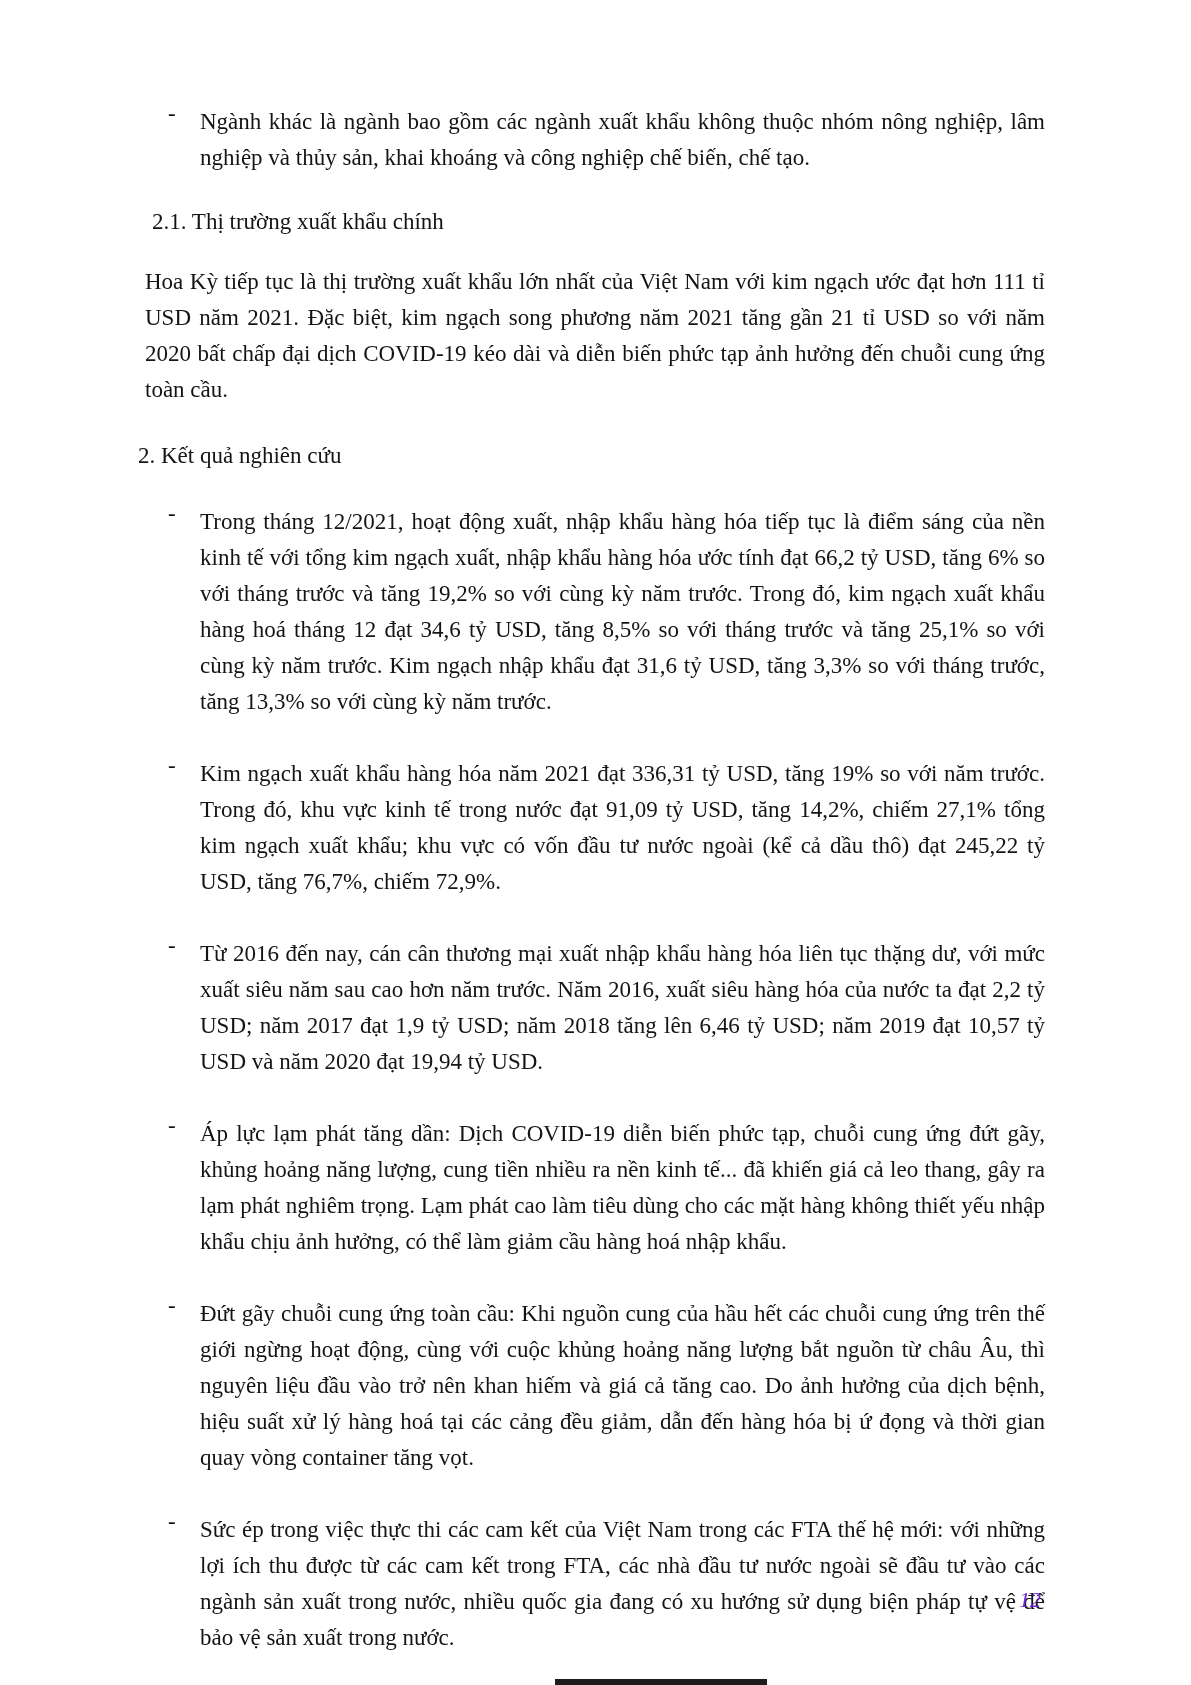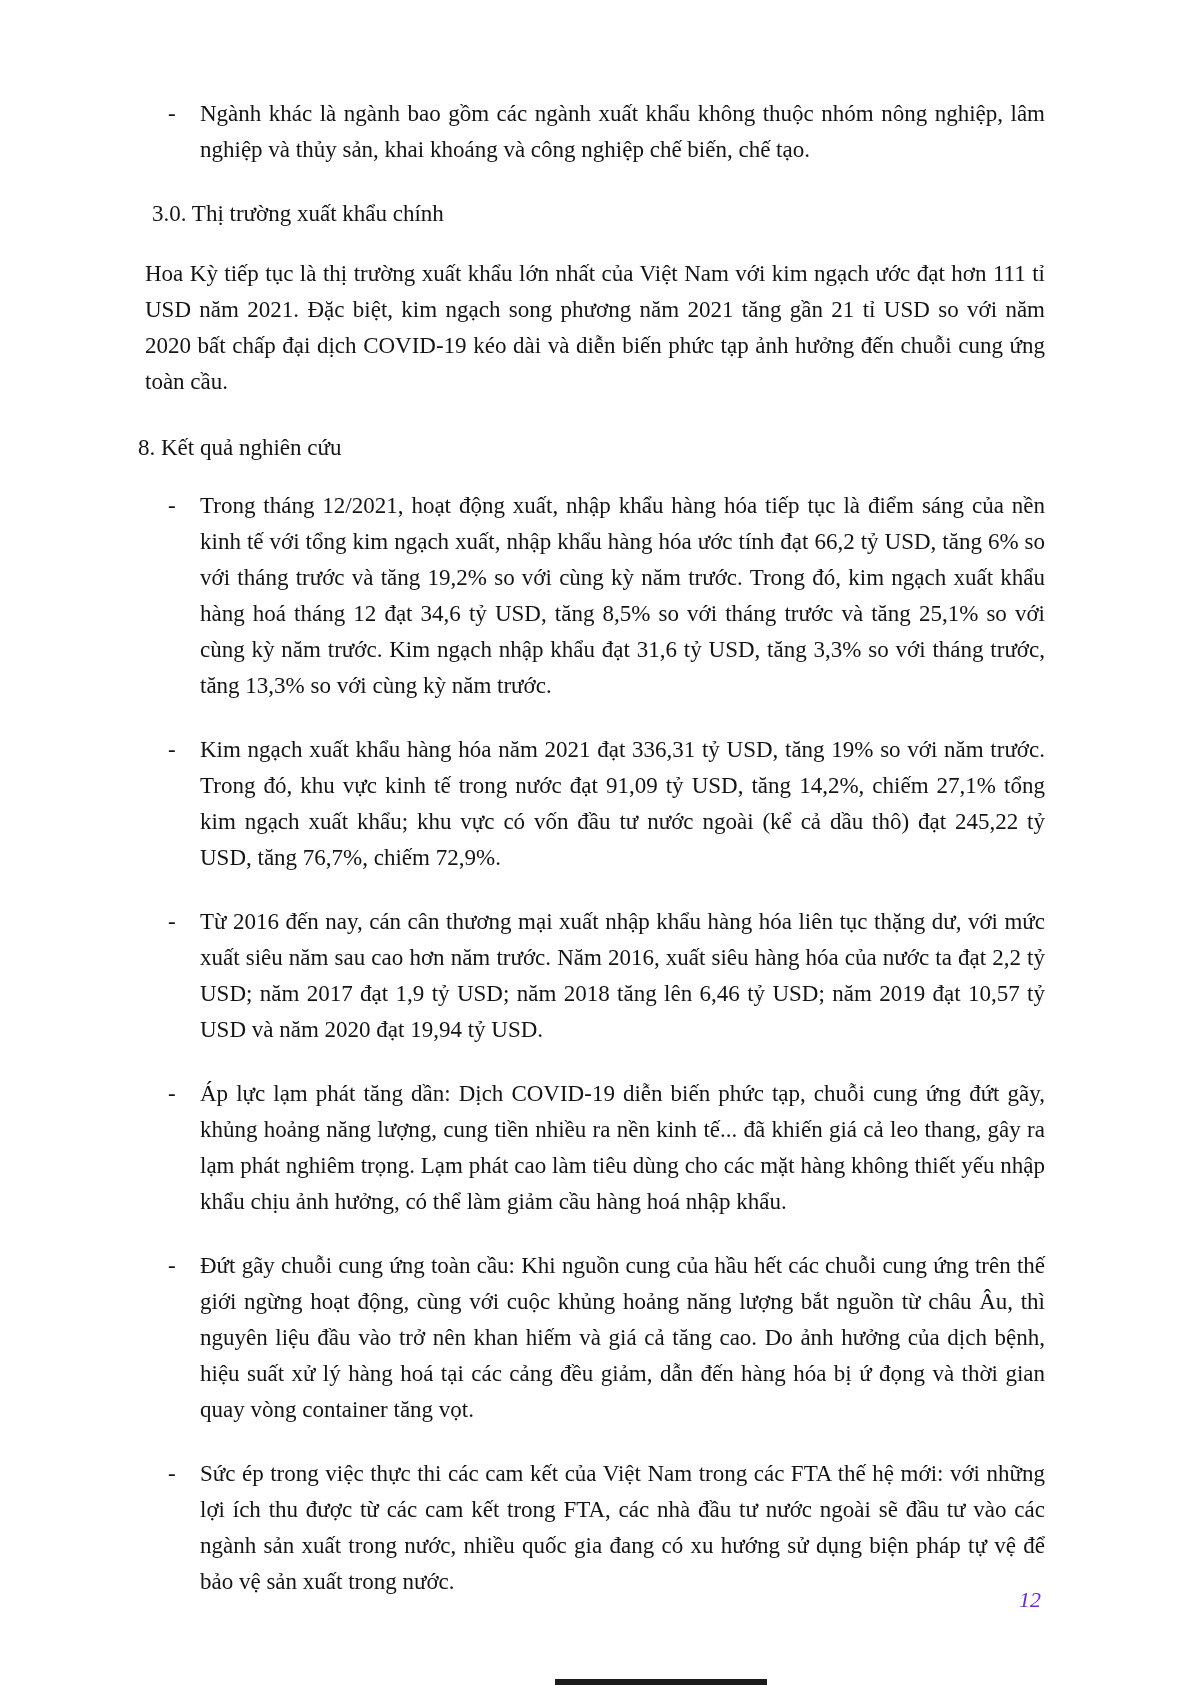--- a/index.html
+++ b/index.html
@@ -20,20 +20,21 @@
   .content {
     position: absolute;
     left: 145px;
     right: 146px;
     top: 96px;
   }
   .para {
     font-size: 23px;
     line-height: 36px;
     text-align: justify;
+    margin-top: 8px;
   }
   .heading {
     font-size: 23px;
     line-height: 36px;
     font-weight: normal;
     margin: 0;
   }
   .lead-bullet { margin-bottom: 30px; }
   .bullet {
     display: flex;
@@ -75,24 +76,24 @@
 <body>
 
 <div class="page">
   <div class="content">
 
     <div class="bullet lead-bullet">
       <span class="marker">-</span>
       <div class="bullet-text para">Ngành khác là ngành bao gồm các ngành xuất khẩu không thuộc nhóm nông nghiệp, lâm nghiệp và thủy sản, khai khoáng và công nghiệp chế biến, chế tạo.</div>
     </div>
 
-    <div class="heading h25">3.0. Thị trường xuất khẩu chính</div>
+    <div class="heading h25">2.1. Thị trường xuất khẩu chính</div>
     <div class="para p25">Hoa Kỳ tiếp tục là thị trường xuất khẩu lớn nhất của Việt Nam với kim ngạch ước đạt hơn 111 tỉ USD năm 2021. Đặc biệt, kim ngạch song phương năm 2021 tăng gần 21 tỉ USD so với năm 2020 bất chấp đại dịch COVID-19 kéo dài và diễn biến phức tạp ảnh hưởng đến chuỗi cung ứng toàn cầu.</div>
 
-    <div class="heading h3">8. Kết quả nghiên cứu</div>
+    <div class="heading h3">2. Kết quả nghiên cứu</div>
 
 
     <div class="bullet">
       <span class="marker">-</span>
       <div class="bullet-text para">Trong tháng 12/2021, hoạt động xuất, nhập khẩu hàng hóa tiếp tục là điểm sáng của nền kinh tế với tổng kim ngạch xuất, nhập khẩu hàng hóa ước tính đạt 66,2 tỷ USD, tăng 6% so với tháng trước và tăng 19,2% so với cùng kỳ năm trước. Trong đó, kim ngạch xuất khẩu hàng hoá tháng 12 đạt 34,6 tỷ USD, tăng 8,5% so với tháng trước và tăng 25,1% so với cùng kỳ năm trước. Kim ngạch nhập khẩu đạt 31,6 tỷ USD, tăng 3,3% so với tháng trước, tăng 13,3% so với cùng kỳ năm trước.</div>
     </div>
 
     <div class="bullet">
       <span class="marker">-</span>
       <div class="bullet-text para">Kim ngạch xuất khẩu hàng hóa năm 2021 đạt 336,31 tỷ USD, tăng 19% so với năm trước. Trong đó, khu vực kinh tế trong nước đạt 91,09 tỷ USD, tăng 14,2%, chiếm 27,1% tổng kim ngạch xuất khẩu; khu vực có vốn đầu tư nước ngoài (kể cả dầu thô) đạt 245,22 tỷ USD, tăng 76,7%, chiếm 72,9%.</div>

